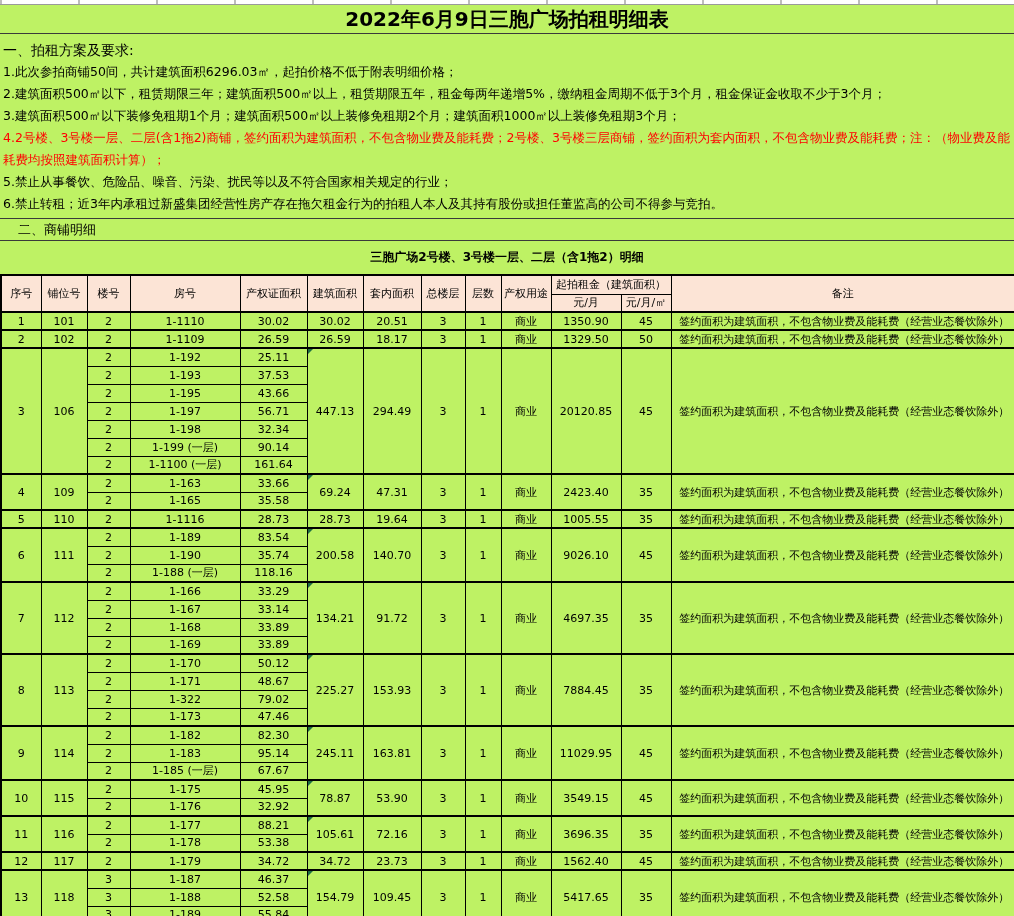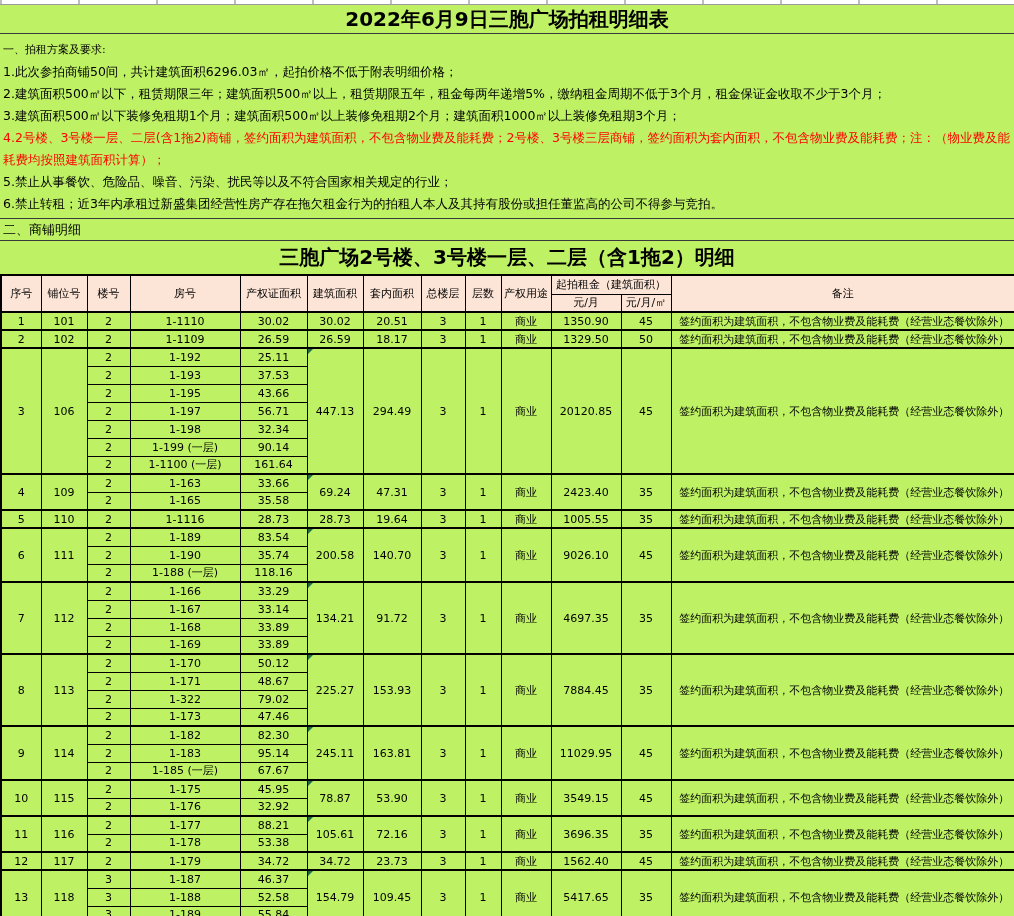--- a/index.html
+++ b/index.html
@@ -12,30 +12,30 @@
   .sheet { width:1014px; height:916px; overflow:hidden; background:#bef264; }
   .col-strip {
     height:5px; border-bottom:1px solid #9a9a9a;
     background: repeating-linear-gradient(90deg,#bdbdbd 0 2px,#ffffff 2px 78px);
   }
   .title-row {
     height:29px; display:flex; align-items:center; justify-content:center;
     font-size:20px; font-weight:bold; border-bottom:1px solid #3a3a3a;
   }
   .req-section { padding:5px 3px 0 3px; }
-  .req-heading { font-size:11px; line-height:22px; }
+  .req-heading { font-size:14px; line-height:22px; }
   .req-line { font-size:12.5px; line-height:22px; word-break:break-all; }
   .req-line.red { color:#ff0000; }
   .section2-row {
     margin-top:3px; border-top:1px solid #3a3a3a; border-bottom:1px solid #3a3a3a;
-    height:23px; line-height:22px; font-size:13px; padding-left:3px;
+    height:23px; line-height:22px; font-size:13px; padding-left:18px;
   }
   .table-title {
     height:33px; display:flex; align-items:center; justify-content:center;
-    font-size:20px; font-weight:bold;
+    font-size:12px; font-weight:bold;
   }
   table { border-collapse:collapse; table-layout:fixed; width:1014px; border:2px solid #000; }
   th, td {
     border:1px solid #000; font-size:11px; text-align:center;
     padding:0 1px; overflow:hidden; white-space:nowrap; font-weight:normal;
     position:relative; height:18px;
   }
   thead th { background:#fce4d6; }
   thead tr.h1 { height:19px; }
   thead tr.h2 { height:17px; }

